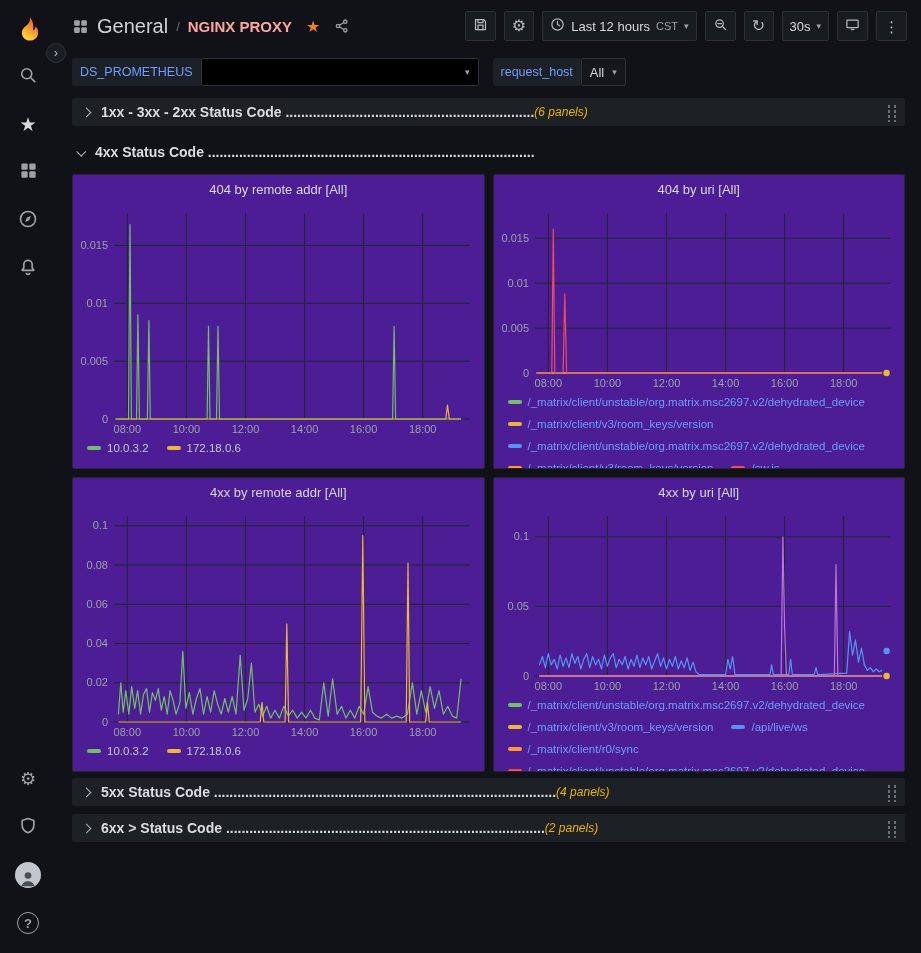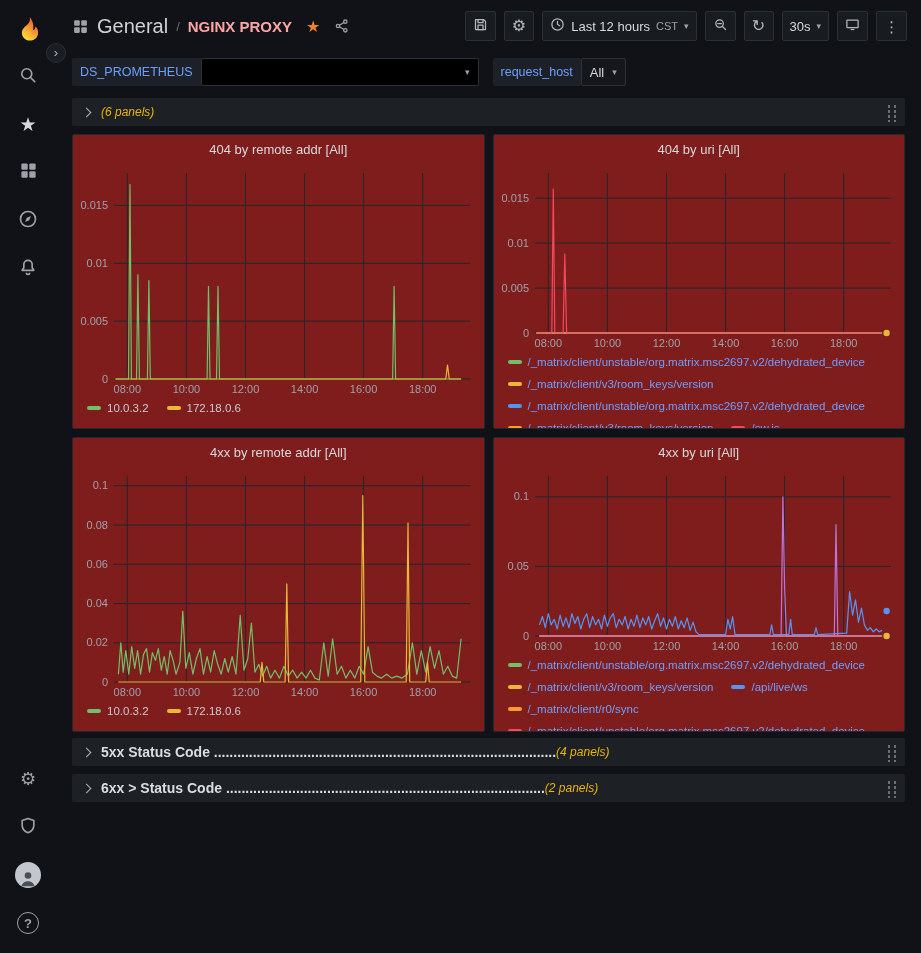--- a/index.html
+++ b/index.html
@@ -59,21 +59,21 @@
   .dash-row.expanded { background:transparent; padding-left:2px; margin-top:12px; }
   .chev { display:inline-block; width:7px; height:7px; border-right:1.7px solid #b0b3b9; border-bottom:1.7px solid #b0b3b9; margin:0 11px 0 3px; flex:none; }
   .collapsed .chev { transform:rotate(-45deg); }
   .expanded .chev { transform:rotate(45deg) translateY(-1px); }
   .row-title { font-size:14px; font-weight:700; color:#dcdde0; white-space:nowrap; overflow:hidden; text-overflow:clip; }
   .row-count { font-size:12px; font-style:italic; color:#eab308; margin-left:0; white-space:nowrap; }
   .drag { margin-left:auto; width:12px; height:19px; flex:none; cursor:grab;
     background-image:radial-gradient(circle,#6b6f77 1.15px,transparent 1.3px); background-size:6px 5px; background-position:1px 1px; }
 
   .panels-grid { display:grid; grid-template-columns:1fr 1fr; gap:8px; margin-bottom:4px; }
-  .panel { background:#7f1d1d; border:1px solid #25282e; border-radius:2px; height:295px; display:flex; flex-direction:column; overflow:hidden; }
+  .panel { background:#4c1d95; border:1px solid #25282e; border-radius:2px; height:295px; display:flex; flex-direction:column; overflow:hidden; }
   .panel-header { height:28px; flex:none; display:flex; align-items:center; justify-content:center; cursor:pointer; }
   .panel-title { font-size:13px; font-weight:500; color:#d8d9da; }
   .chart { display:block; margin:2px auto 0; flex:none; }
   .chart .grid { stroke:#23262c; stroke-width:1; }
   .chart .ylab { fill:#9fa1a8; font-size:11px; text-anchor:end; }
   .chart .xlab { fill:#9fa1a8; font-size:11px; text-anchor:middle; }
   .chart polyline { fill:none; stroke-width:1.2; stroke-linejoin:round; }
   .legend { margin-top:auto; padding:0 6px 4px 14px; overflow:hidden;text-align:center; }
   .legend-row { display:flex; gap:18px; height:22px; align-items:center; white-space:nowrap; overflow:hidden; }
   .legend-item { display:inline-flex; align-items:center; gap:6px; font-size:11.5px; color:#c8c9cc; cursor:pointer; flex:none; }
@@ -259,24 +259,29 @@
           <span>All</span>
           <span class="caret">▾</span>
         </div>
       </div>
     </div>
 
     <div class="dash">
 
       <div class="dash-row collapsed">
         <span class="chev"></span>
+        <span class="row-title">1xx - 3xx - 2xx Status Code ................................................................</span>
         <span class="row-count">(6 panels)</span>
         <span class="drag"></span>
       </div>
 
+      <div class="dash-row expanded">
+        <span class="chev"></span>
+        <span class="row-title">4xx Status Code ....................................................................................</span>
+      </div>
 
       <div class="panels-grid">
   <section class="panel">
     <header class="panel-header">
       <h2 class="panel-title">404 by remote addr [All]</h2>
     </header>
     <svg class="chart" width="404" height="232" viewBox="0 0 404 232">
               <line class="grid" x1="51.3" x2="51.3" y1="8" y2="214"></line>
               <line class="grid" x1="110.4" x2="110.4" y1="8" y2="214"></line>
               <line class="grid" x1="169.5" x2="169.5" y1="8" y2="214"></line>

